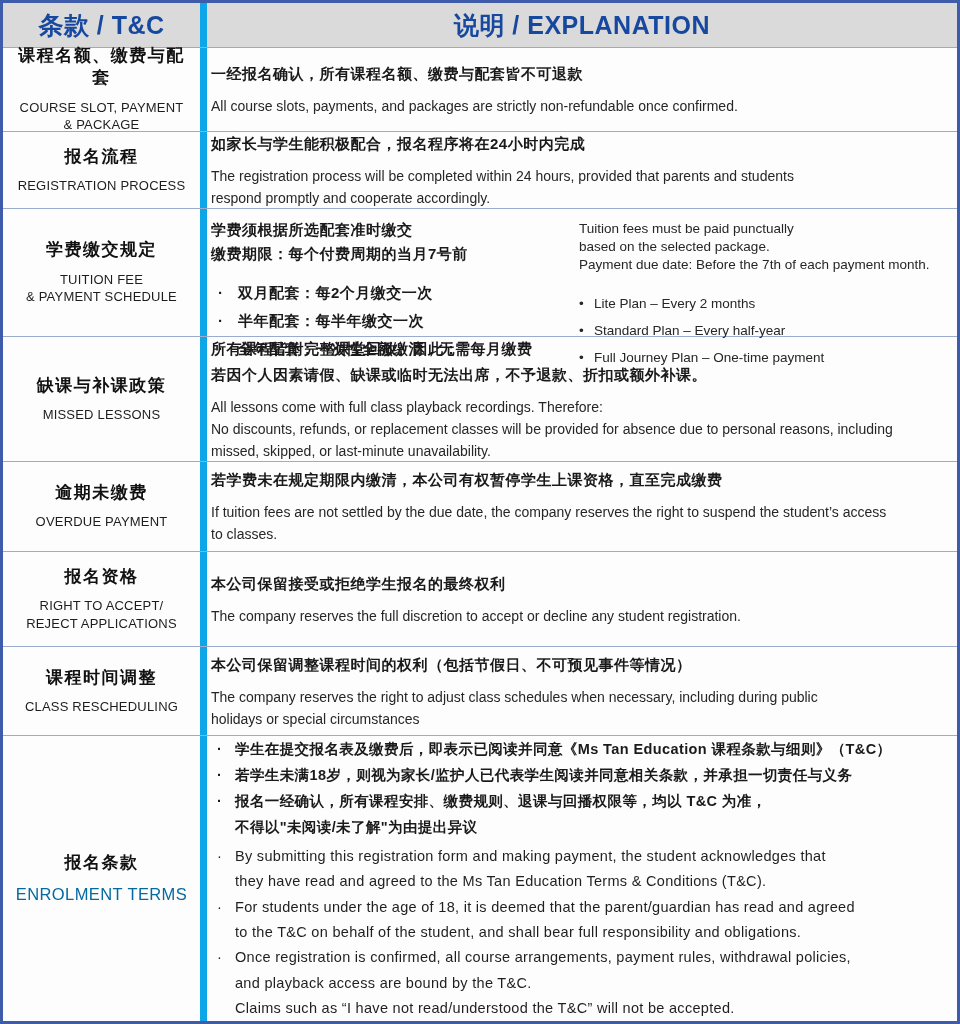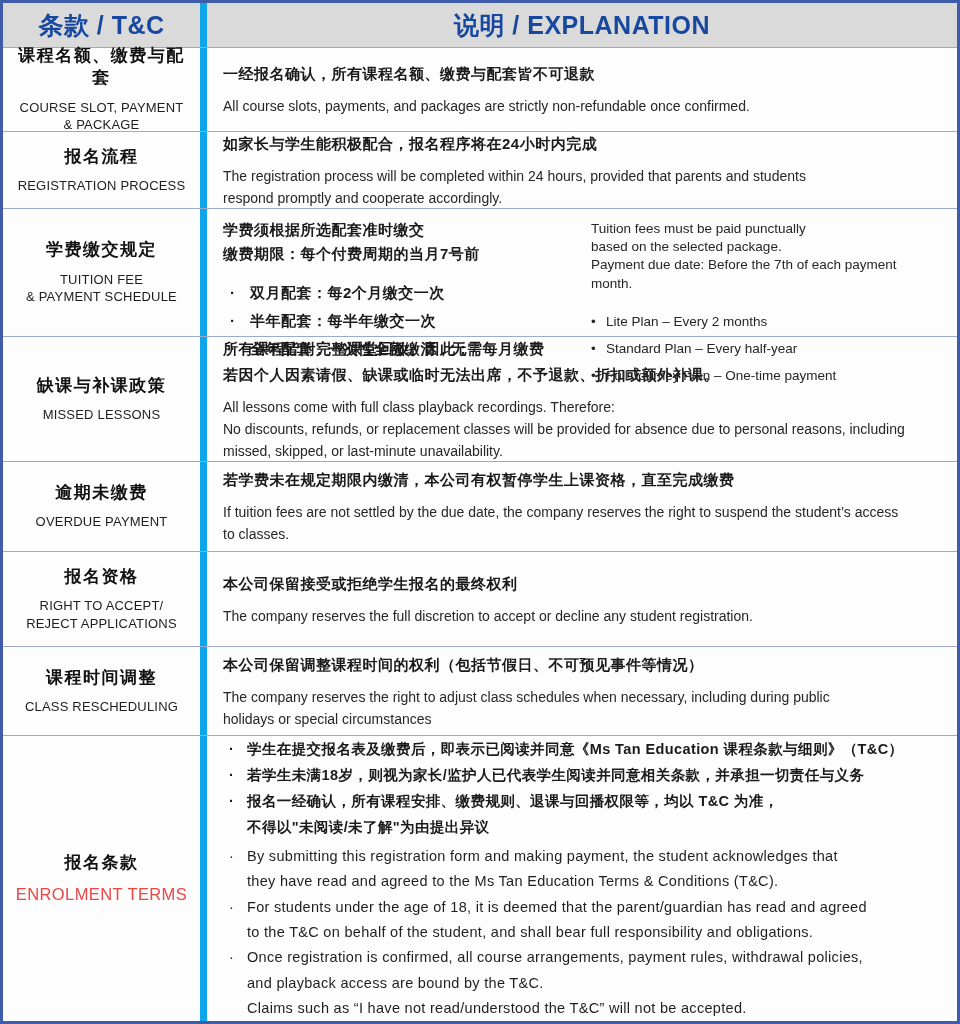--- a/index.html
+++ b/index.html
@@ -27,21 +27,21 @@
     justify-content: center;
     text-align: center;
     padding: 6px 8px;
     gap: 9px;
   }
   .cell-right {
     flex: 1;
     display: flex;
     flex-direction: column;
     justify-content: center;
-    padding: 8px 16px;
+    padding: 8px 4px;
     gap: 9px;
     min-width: 0;
   }
 
   
   .hdr { background: #dadada; flex: 0 0 44px; }
   .hdr .cell-left, .hdr .cell-right {
     justify-content: center; align-items: center; text-align: center; padding: 2px;
   }
   .hdr-text {
@@ -56,21 +56,21 @@
   .r2 { flex: 0 0 77px; }
   .r3 { flex: 0 0 128px; }
   .r4 { flex: 0 0 125px; }
   .r5 { flex: 0 0 90px; }
   .r6 { flex: 0 0 95px; }
   .r7 { flex: 0 0 89px; }
   .r8 { flex: 1 1 auto; }
 
   .zh-label { font-weight: bold; font-size: 17px; color: #111; letter-spacing: 1.5px; line-height: 1.3; }
   .en-label { font-size: 13px; color: #1d1d1d; white-space: pre-line; line-height: 1.35; letter-spacing: 0.2px; }
-  .en-label-big { font-size: 16.5px; color: #ef4444; letter-spacing: 0.4px; }
+  .en-label-big { font-size: 16.5px; color: #0369a1; letter-spacing: 0.4px; }
 
   .zh-text { font-weight: bold; font-size: 15px; color: #1a1a1a; white-space: pre-line; line-height: 1.75; letter-spacing: 0.5px; }
   .en-text { font-size: 14px; color: #262626; white-space: pre-line; line-height: 1.55; }
 
   
   .split { flex-direction: row; gap: 0; padding-top: 9px; padding-bottom: 9px; justify-content: center; }
   .split .sub-zh { flex: 0 0 368px; display: flex; flex-direction: column; gap: 13px; }
   .split .sub-en { flex: 1; display: flex; flex-direction: column; gap: 15px; padding-top: 2px; }
   .sub-en .en-text { font-size: 13.5px; line-height: 1.35; }
 

